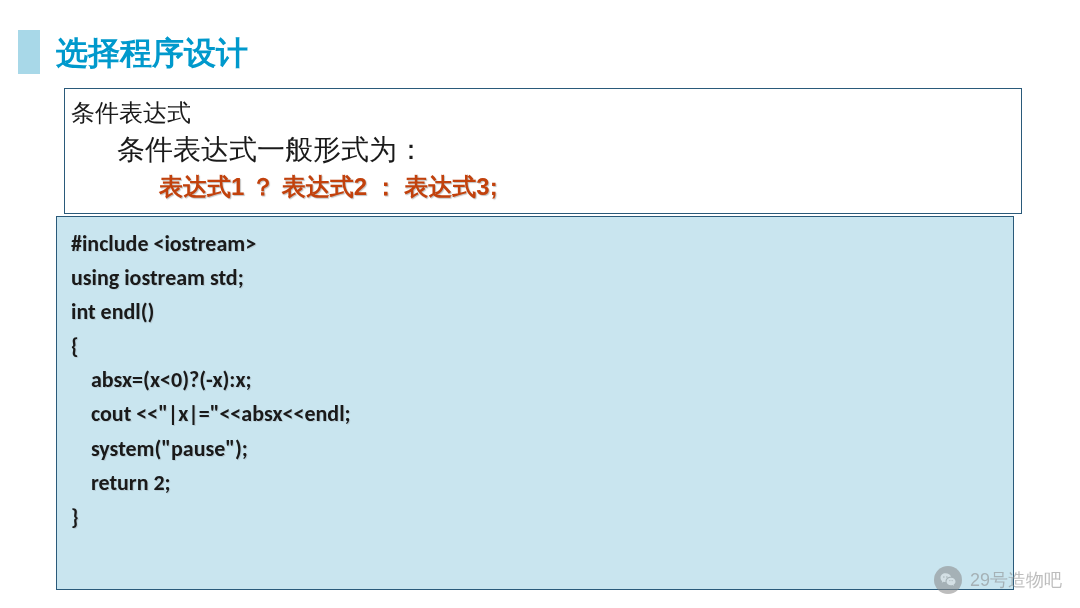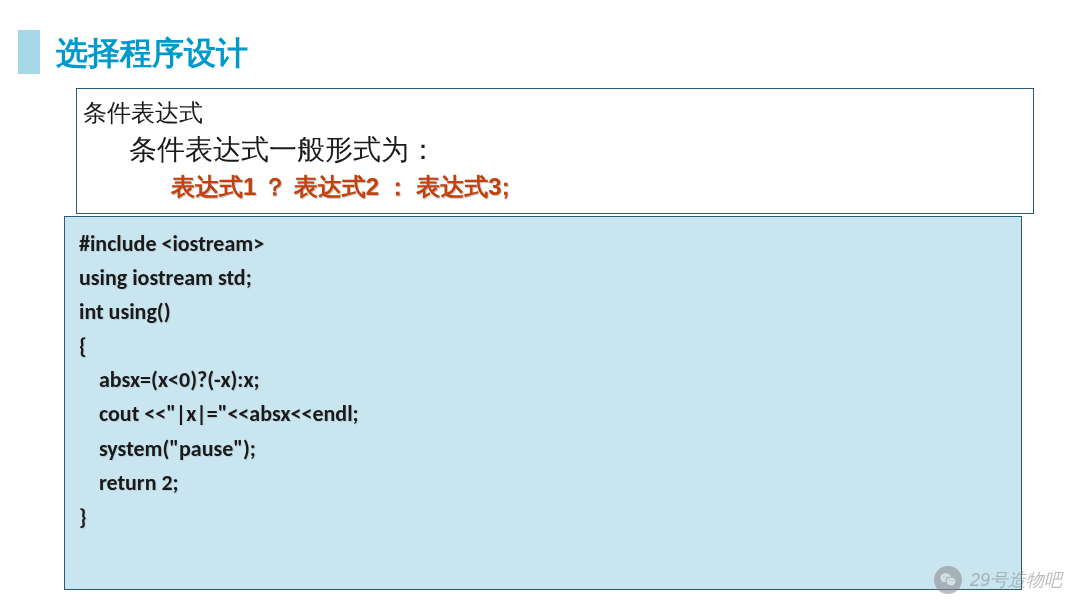--- a/index.html
+++ b/index.html
@@ -32,21 +32,20 @@
       font-weight: 700;
     }
     .box-top {
       position: absolute;
       left: 64px;
       top: 88px;
       width: 958px;
       border: 1px solid #2a5a7a;
       padding: 8px 22px 10px 6px;
       background: #ffffff;
-      margin-left: 12px;
     }
     .box-top .line1 {
       font-size: 24px;
       color: #1a1a1a;
       margin-left: 0;
     }
     .box-top .line2 {
       font-size: 28px;
       color: #1a1a1a;
       margin-left: 46px;
@@ -55,21 +54,21 @@
     .box-top .line3 {
       font-size: 24px;
       font-weight: bold;
       color: #c2410c;
       margin-left: 88px;
       margin-top: 2px;
       text-shadow: 1px 1px 1px rgba(0,0,0,0.25);
     }
     .box-code {
       position: absolute;
-      left: 64px;
+      left: 56px;
       top: 216px;
       width: 958px;
       height: 374px;
       border: 1px solid #2a5a7a;
       background: #c9e5ef;
       padding: 10px 14px;
     }
     .code-line {
       font-family: "Calibri", "Arial", sans-serif;
       font-size: 22px;
@@ -80,21 +79,20 @@
       white-space: pre;
     }
     .watermark {
       position: absolute;
       right: 18px;
       bottom: 14px;
       display: flex;
       align-items: center;
       gap: 8px;
       opacity: 0.55;
-      font-style: italic;
     }
     .watermark-icon {
       width: 28px;
       height: 28px;
       border-radius: 50%;
       background: #888;
       display: flex;
       align-items: center;
       justify-content: center;
     }
@@ -116,21 +114,21 @@
 
 <div class="box-top">
   <div class="line1">条件表达式</div>
   <div class="line2">条件表达式一般形式为：</div>
   <div class="line3">表达式1 ？ 表达式2 ： 表达式3;</div>
 </div>
 
 <div class="box-code">
   <div class="code-line">#include &lt;iostream&gt;</div>
   <div class="code-line">using iostream std;</div>
-  <div class="code-line">int using()</div>
+  <div class="code-line">int endl()</div>
   <div class="code-line">{</div>
   <div class="code-line">    absx=(x&lt;0)?(-x):x;</div>
   <div class="code-line">    cout &lt;&lt;"|x|="&lt;&lt;absx&lt;&lt;endl;</div>
   <div class="code-line">    system("pause");</div>
   <div class="code-line">    return 2;</div>
   <div class="code-line">}</div>
 </div>
 
 <div class="watermark">
   <div class="watermark-icon">

